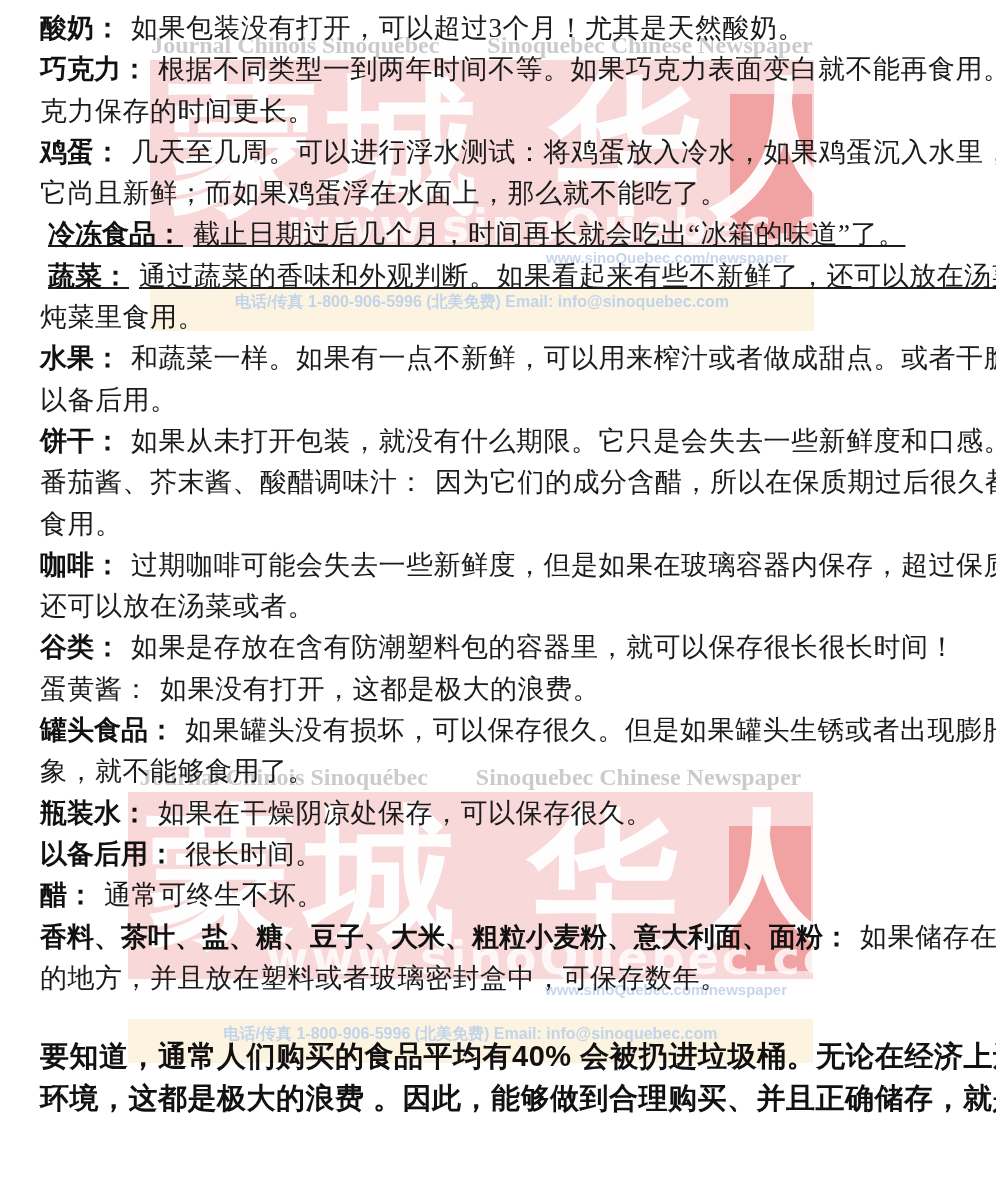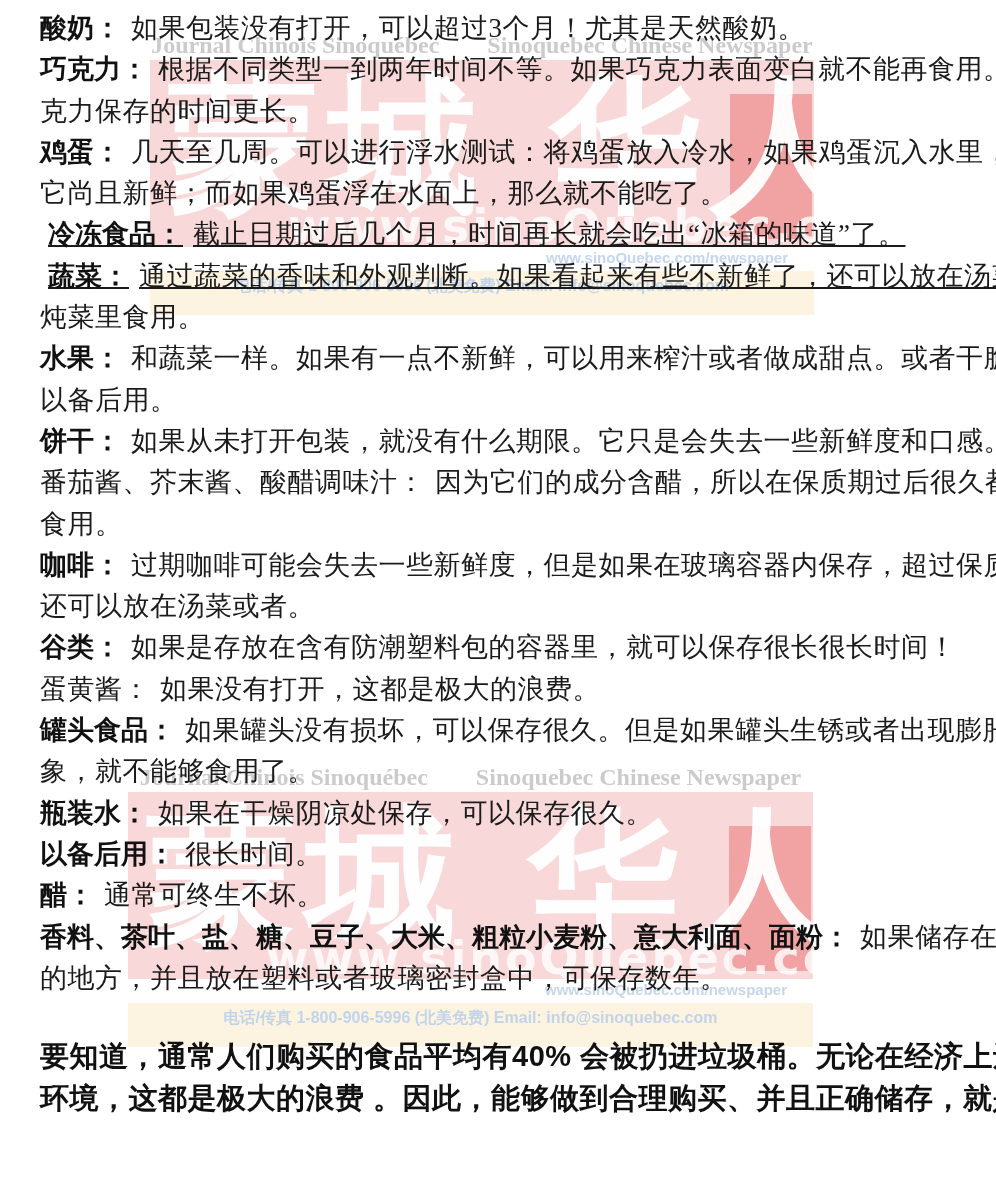--- a/index.html
+++ b/index.html
@@ -22,21 +22,21 @@
     position:absolute;left:18px;top:-14px;white-space:nowrap;
     font-family:"DejaVu Sans",sans-serif;font-weight:bold;
     font-size:150px;letter-spacing:10px;color:rgba(255,255,255,0.96);text-align:center;
   }
   .wm-url{
     position:absolute;left:138px;bottom:-6px;white-space:nowrap;
     font-family:"DejaVu Sans",sans-serif;font-weight:bold;
     font-size:46px;letter-spacing:3px;color:rgba(255,255,255,0.8);
   }
   .wm-strip{
-    height:24px;line-height:22px;text-align:right;padding-right:26px;
+    height:40px;line-height:22px;text-align:right;padding-right:26px;
     font-size:15px;font-weight:bold;color:#c6d6ec;background:#ffffff;
     white-space:nowrap;overflow:hidden;
   }
   .wm-cream{
     height:44px;line-height:30px;text-align:center;background:#fcf3e0;
     font-size:16px;font-weight:bold;color:#c2d4ea;white-space:nowrap;overflow:hidden;
   }
   
   .textcol{position:absolute;left:40px;top:8px;width:930px;z-index:2;}
   .bline{

